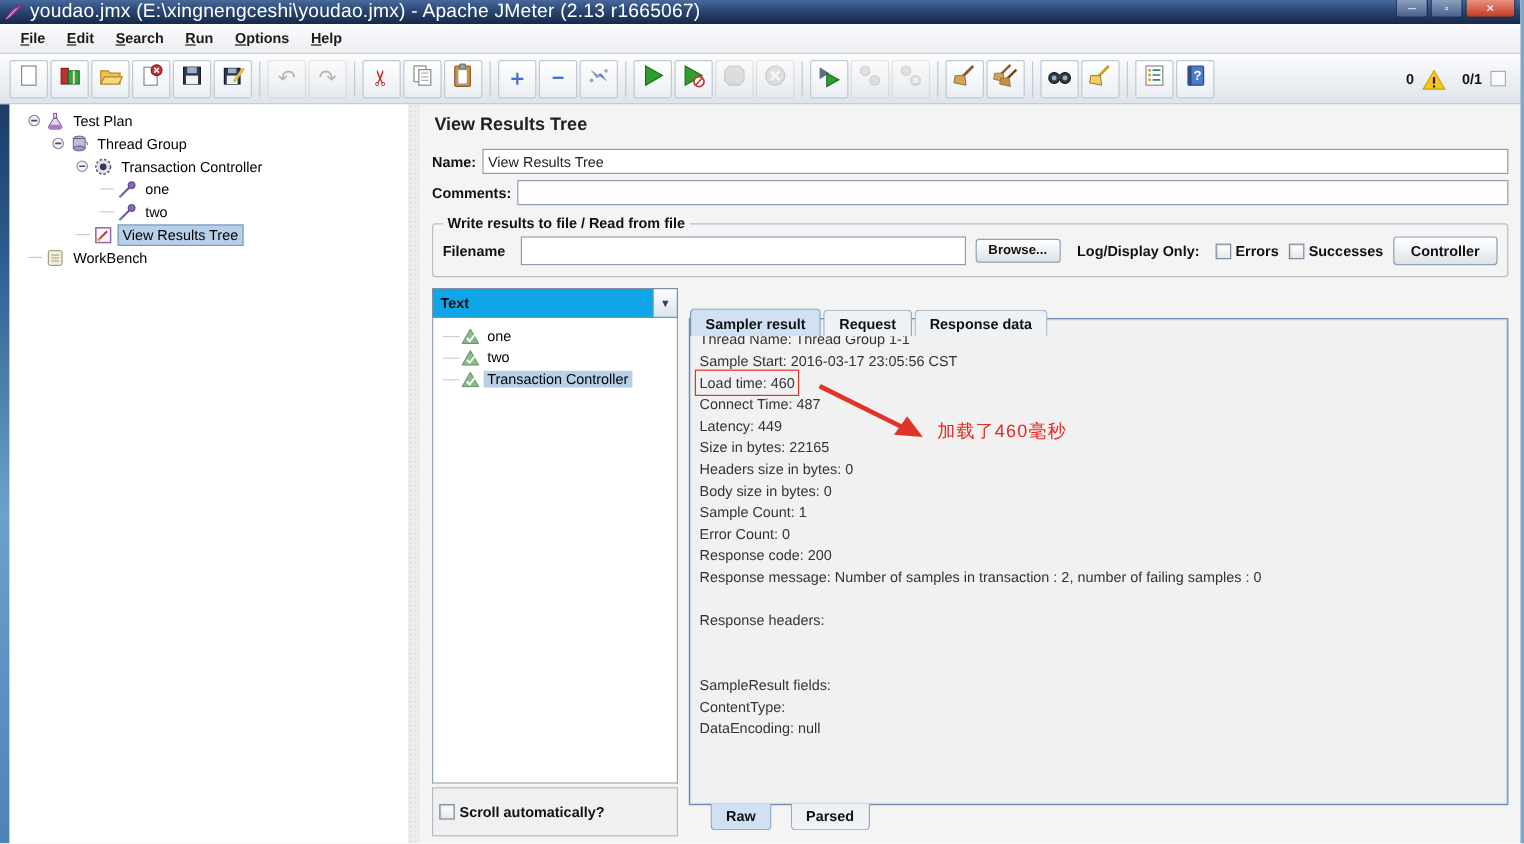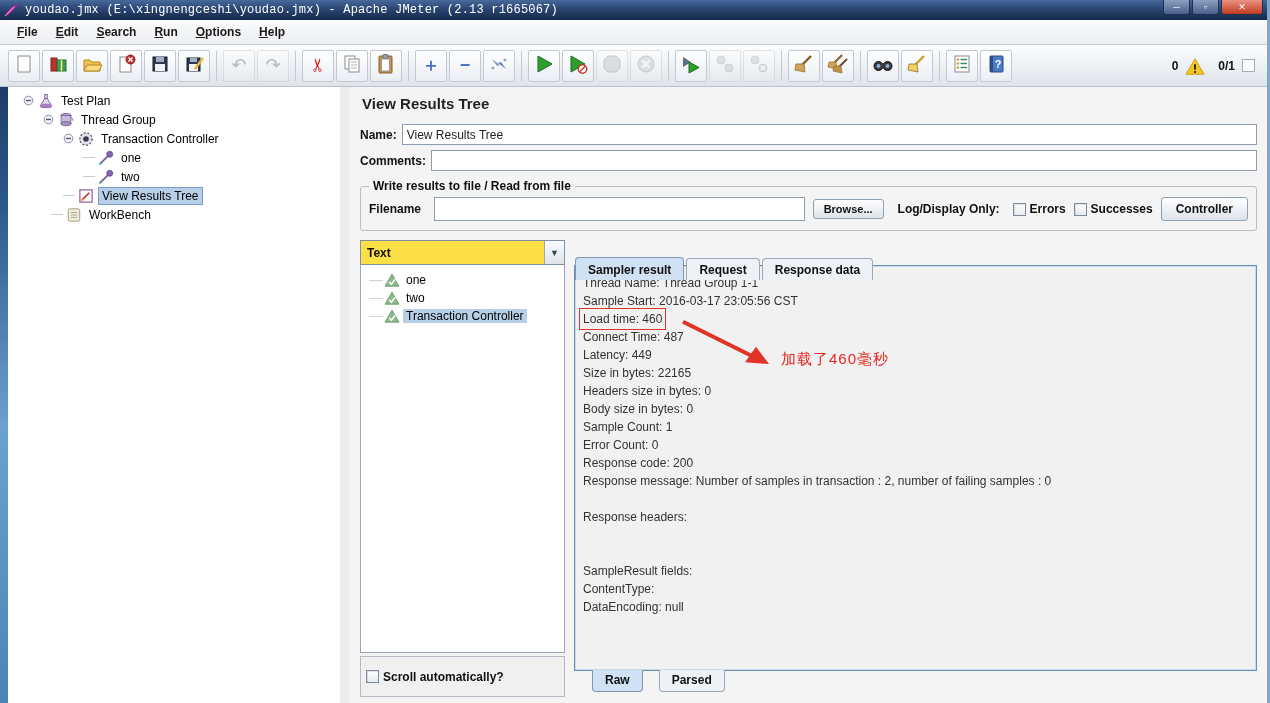--- a/index.html
+++ b/index.html
@@ -4,21 +4,21 @@
 <style>
   * { margin:0; padding:0; box-sizing:border-box; }
   html,body { font-family:"Liberation Sans", sans-serif; }
   .app { width:1270px; height:703px; position:relative; background:#f0f0f0; overflow:hidden;
          border-right:3px solid #7fa8cc; }
 
   
   .titlebar { height:20px; background:linear-gradient(#48699c 0%, #2a4672 45%, #16294a 100%);
               display:flex; align-items:center; padding:0 4px; color:#fff; }
   .title-icon { width:16px; height:14px; margin-right:5px; }
-  .title-text { font-size:12px; letter-spacing:0.2px; white-space:nowrap;font-family:Liberation Mono, monospace; }
+  .title-text { font-size:16px; letter-spacing:0.2px; white-space:nowrap; }
   .win-controls { margin-left:auto; display:flex; gap:2px; align-items:flex-start; height:100%; }
   .win-btn { width:27px; height:15px; font-size:9px; color:#fff; display:flex; align-items:center; justify-content:center;
              background:linear-gradient(#8ba0bf,#49628c); border:1px solid #1d3050; border-top:none; border-radius:0 0 3px 3px; cursor:default; }
   .win-btn.close { width:42px; background:linear-gradient(#e99180,#c13b20); }
 
   
   .menubar { height:25px; background:linear-gradient(#fafbfc,#eceef1); border-bottom:1px solid #c9ced6;
              display:flex; align-items:center; padding-left:8px; }
   .menu-item { font-size:12px; font-weight:bold; color:#1a1a1a; padding:3px 9px; }
   .menu-item u { text-decoration:underline; }
@@ -67,21 +67,21 @@
   .btn.small { padding:3px 10px; font-size:11px; }
   .cb { width:13px; height:13px; flex:none; background:linear-gradient(#ffffff,#e6e9ed); border:1px solid #7c8b9c;
         box-shadow:inset 1px 1px 1px rgba(0,0,0,.12); }
   .cb-label { font-size:12px; font-weight:bold; color:#111; margin-left:4px; }
   .cb-wrap { display:flex; align-items:center; }
 
   .lower { display:flex; flex:1; margin-top:9px; min-height:0; }
 
   
   .results-left { width:205px; display:flex; flex-direction:column; min-height:0; }
-  .combo { height:25px; background:#fde047; border:1px solid #7f8fa4; display:flex; align-items:stretch; }
+  .combo { height:25px; background:#0ea5e9; border:1px solid #7f8fa4; display:flex; align-items:stretch; }
   .combo-value { flex:1; font-size:12px; font-weight:bold; color:#111; display:flex; align-items:center; padding-left:6px; }
   .combo-btn { width:20px; border-left:1px solid #9aa7b8; background:linear-gradient(#fbfcfd,#dfe4ea);
                display:flex; align-items:center; justify-content:center; font-size:9px; color:#33425a; }
   .results-tree-box { flex:1; background:#fff; border:1px solid #98a6b8; border-top:none; padding-top:6px; overflow:hidden; }
   .rt-row { height:18px; display:flex; align-items:center; font-size:12px; padding-left:8px; white-space:nowrap; }
   .rt-conn { width:14px; height:1px; background:#cfcfdb; flex:none; }
   .rt-icon { width:16px; height:16px; flex:none; margin:0 3px 0 1px; }
   .rt-label { padding:0 3px; }
   .rt-label.selected { background:#b8cfe8; }
   .scroll-row { height:41px; margin-top:3px; background:#f0f0f0; border:1px solid #b3bbc6; display:flex; align-items:center; padding-left:5px; }
@@ -423,21 +423,21 @@
           </span>
           <span class="node-icon">
             <svg width="22" height="22" viewBox="0 0 22 22">
               <rect x="3.5" y="3.5" width="15" height="15" fill="#fdfdfd" stroke="#9a6aa8" stroke-width="1.6"></rect>
               <line x1="6" y1="16" x2="15" y2="7" stroke="#c03030" stroke-width="2"></line>
               <circle cx="6.5" cy="15.5" r="1.5" fill="#e0a030"></circle>
             </svg>
           </span>
           <span class="node-label selected">View Results Tree</span>
         </div>
-        <div class="tree-row" style="padding-left: 12px; margin-left: 28px;">
+        <div class="tree-row" style="padding-left: 12px;">
           <span class="handle-slot">
             <span class="conn"></span>
           </span>
           <span class="node-icon">
             <svg width="22" height="22" viewBox="0 0 22 22">
               <rect x="4" y="3.5" width="14" height="15" rx="2" fill="#f4eedd" stroke="#8a8a6a"></rect>
               <line x1="7" y1="8" x2="15" y2="8" stroke="#9a9a8a"></line>
               <line x1="7" y1="11" x2="15" y2="11" stroke="#9a9a8a"></line>
               <line x1="7" y1="14" x2="15" y2="14" stroke="#9a9a8a"></line>
             </svg>

